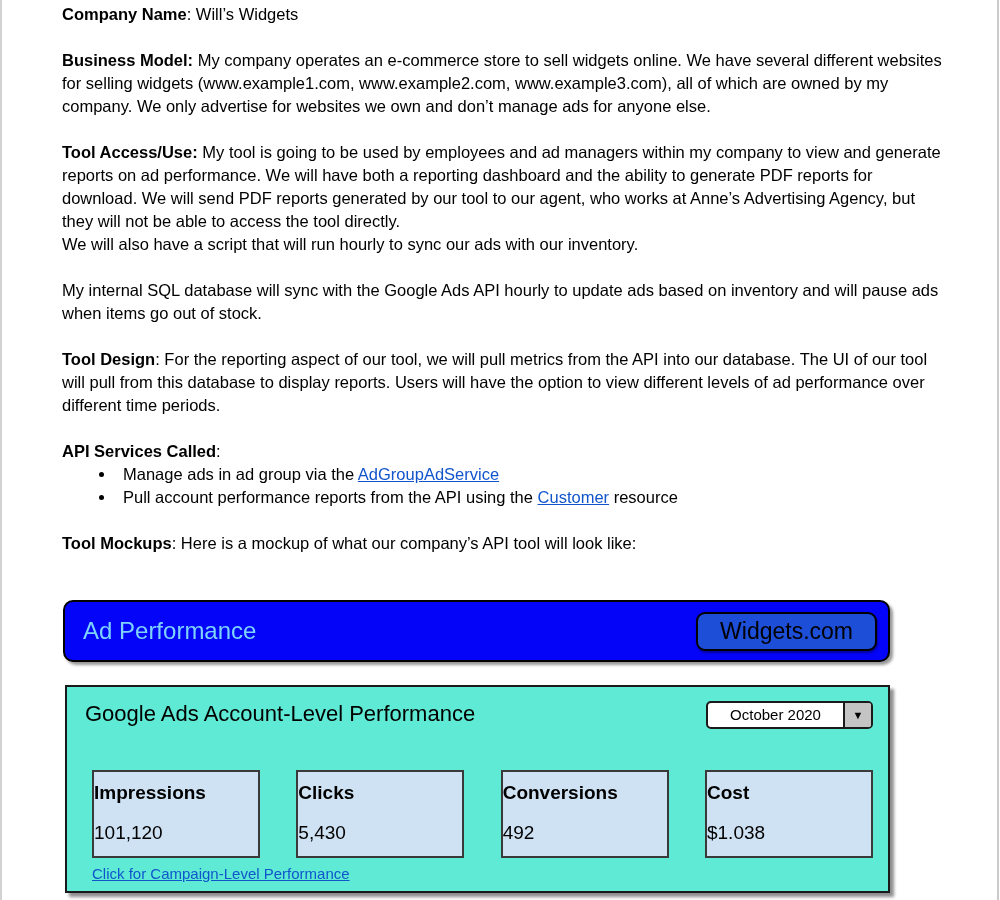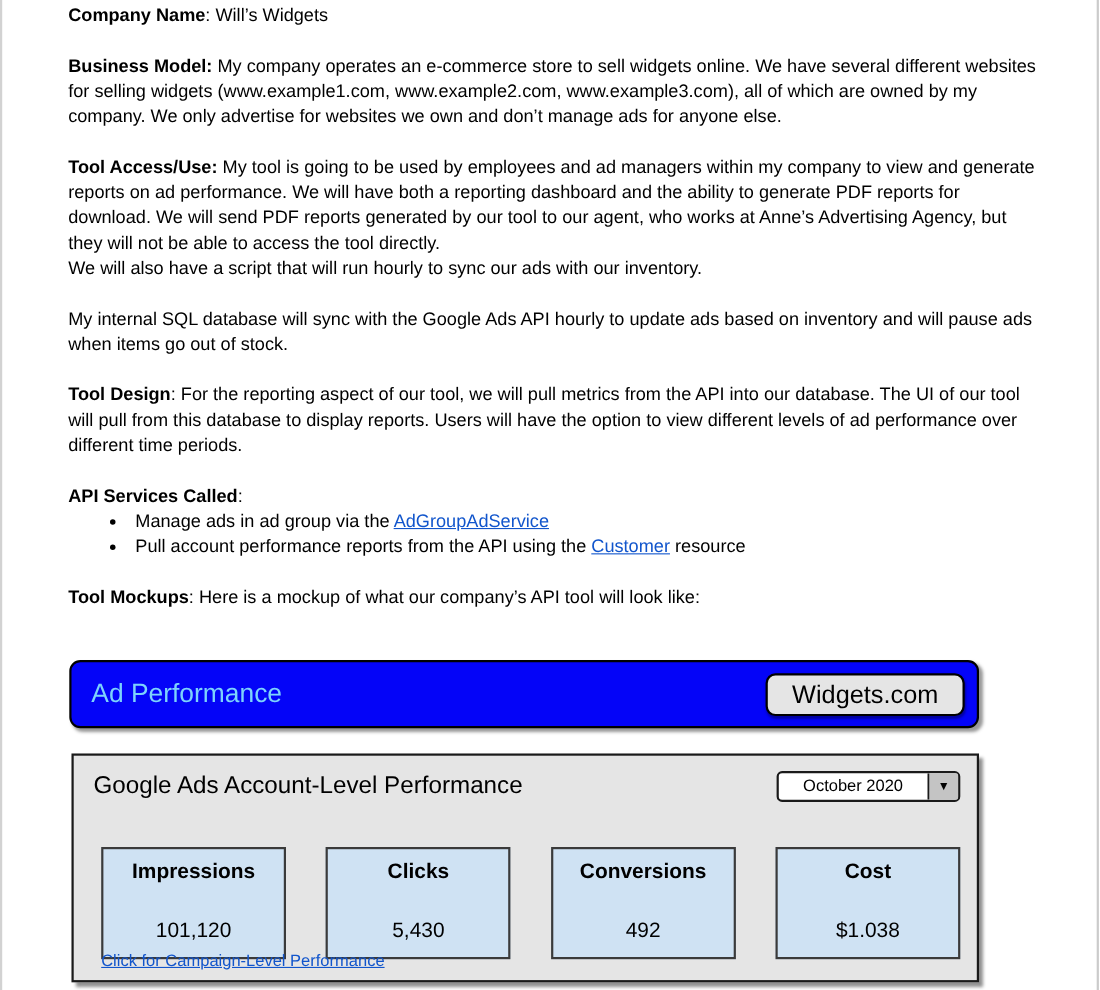--- a/index.html
+++ b/index.html
@@ -23,47 +23,47 @@
   
   .ad-banner{
     position:absolute;left:63px;top:600px;width:827px;height:62px;box-sizing:border-box;
     background:#0404f8;border:2px solid #000;border-radius:10px;
     box-shadow:3px 3px 3px #999;
     display:flex;align-items:center;justify-content:space-between;
     padding:0 11px 0 18px;
   }
   .ad-banner-title{color:#7dd3fc;font-size:24px;}
   .brand-box{
-    background:#e5e5e5;border:2px solid #000;border-radius:9px;
+    background:#1d4ed8;border:2px solid #000;border-radius:9px;
     font-size:23px;color:#000;padding:4px 22px;
     box-shadow:1px 2px 2px rgba(0,0,0,.35);cursor:pointer;
   }
 
   
   .perf-panel{
     position:absolute;left:65px;top:685px;width:825px;height:208px;box-sizing:border-box;
-    background:#e5e5e5;border:2px solid #1a1a1a;box-shadow:4px 4px 3px #8f8f8f;
+    background:#5eead4;border:2px solid #1a1a1a;box-shadow:4px 4px 3px #8f8f8f;
   }
   .panel-title{position:absolute;left:18px;top:14px;font-size:22px;}
   .dropdown{
     position:absolute;right:15px;top:14px;width:167px;height:28px;box-sizing:border-box;
     background:#fff;border:2px solid #1a1a1a;border-radius:5px;
     display:flex;cursor:pointer;
   }
   .dropdown-value{flex:1;text-align:center;font-size:15px;line-height:23px;}
   .dropdown-btn{
     width:26px;background:#c4c4c4;border-left:2px solid #1a1a1a;
     border-radius:0 2px 2px 0;display:flex;align-items:center;justify-content:center;
     font-size:11px;cursor:pointer;
   }
   .cards{position:absolute;left:25px;right:15px;top:83px;display:flex;justify-content:space-between;}
   .card{
-    width:168px;height:102px;box-sizing:border-box;
+    width:168px;height:88px;box-sizing:border-box;
     background:#cfe2f3;border:2px solid #3a3a3a;
-    display:flex;flex-direction:column;justify-content:space-between;align-items:center;
+    display:flex;flex-direction:column;justify-content:space-between;align-items:flex-start;
     padding:10px 0 12px 0;
   }
   .card-label{font-weight:700;font-size:19px;}
   .card-value{font-size:19px;}
   .campaign-link{
     position:absolute;left:25px;bottom:9px;
     color:#1155cc;font-size:15px;text-decoration:underline;cursor:pointer;
   }
 </style>
 </head>

